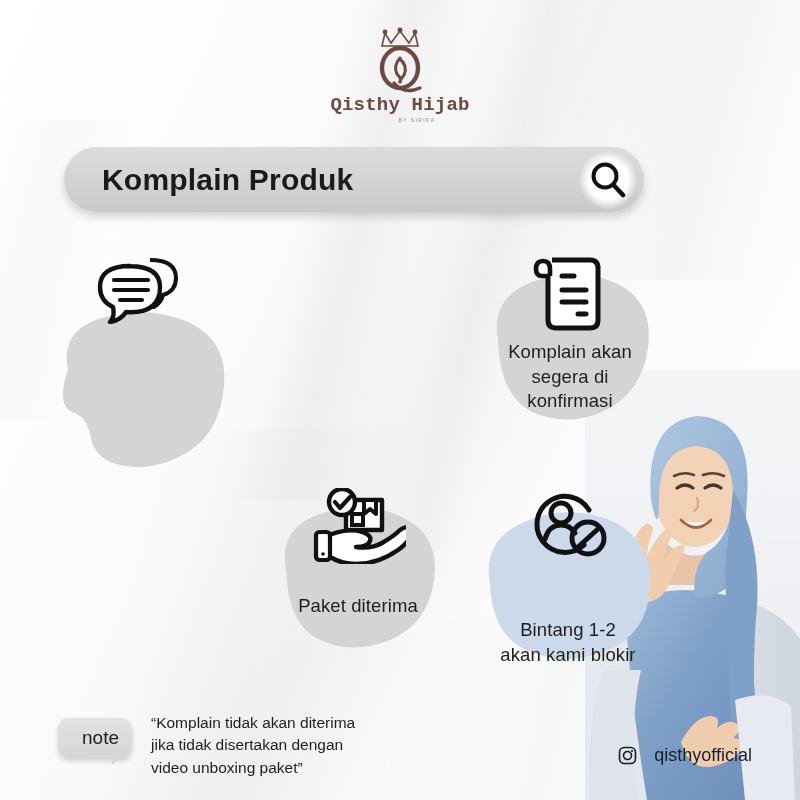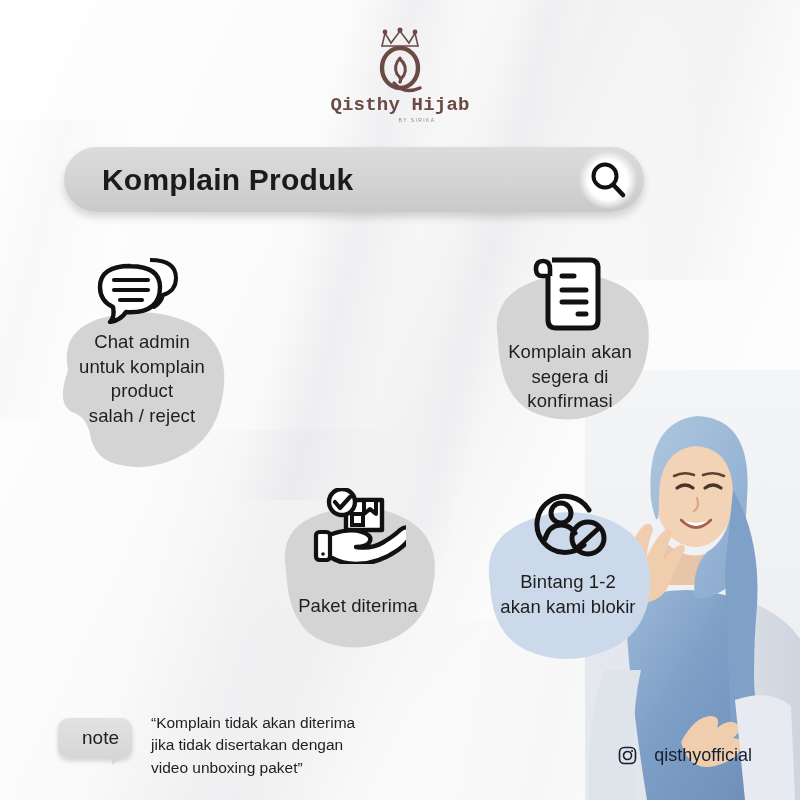--- a/index.html
+++ b/index.html
@@ -101,21 +101,21 @@
     letter-spacing:.1px;
   }
 
   
   .step-1 { left:42px;  top:252px; }
   .step-2 { left:258px; top:248px; }
   .step-3 { left:470px; top:250px; }
   
   .step-4 { left:44px;  top:492px; }
   .step-5 { left:258px; top:488px;gap:24px; }
-  .step-6 { left:468px; top:488px; }
+  .step-6 { left:468px; top:488px;gap:48px; }
 
   
   .note-row {
     position:absolute; left:58px; top:712px;
     display:flex; align-items:flex-start;
     z-index:6;
   }
   .note-badge {
     position:relative;
     width:74px; height:40px;
@@ -259,24 +259,20 @@
       <path d="M26 70 Q18 30 60 18 Q104 4 146 22 Q186 40 182 86 Q178 132 146 152
                Q110 174 74 164 Q52 158 48 134 Q44 116 30 112 Q14 104 26 70 Z" fill="#d4d4d4"></path>
     </svg>
     <svg class="step-icon" width="96" height="72" viewBox="0 0 96 72">
       <path d="M56 8 q26 0 26 18 q0 13 -13 17 q-2 8 -9 12 q2 -7 1 -11 q-5 1 -5 1" fill="#fff" stroke="#111" stroke-width="4" stroke-linejoin="round"></path>
       <path d="M36 14 q-30 0 -30 21 q0 14 13 20 q2 10 -3 15 q11 -2 16 -10 q2 .3 4 .3 q30 0 30 -25 q0 -21 -30 -21 Z" fill="#fff" stroke="#111" stroke-width="4.4" stroke-linejoin="round"></path>
       <line x1="20" y1="28" x2="54" y2="28" stroke="#111" stroke-width="4.2" stroke-linecap="round"></line>
       <line x1="20" y1="38" x2="54" y2="38" stroke="#111" stroke-width="4.2" stroke-linecap="round"></line>
       <line x1="26" y1="48" x2="48" y2="48" stroke="#111" stroke-width="4.2" stroke-linecap="round"></line>
     </svg>
-    <div class="step-label">Chat admin
-untuk komplain
-product
-salah / reject</div>
   </div>
 
 
   <div class="step step-3">
     <svg class="blob" width="190" height="168" viewBox="0 0 190 168" style="left:6px;top:18px;">
       <path d="M22 72 Q14 30 56 14 Q100 -4 142 16 Q178 34 172 80 Q166 124 130 142
                Q94 160 56 144 Q24 128 22 72 Z" fill="#d4d4d4"></path>
     </svg>
     <svg class="step-icon" width="80" height="84" viewBox="0 0 80 84">
       <path d="M22 10 L60 10 Q68 10 68 18 L68 70 Q68 78 60 78 L26 78 Q18 78 18 70 L18 26" fill="#fff" stroke="#111" stroke-width="5" stroke-linejoin="round"></path>

